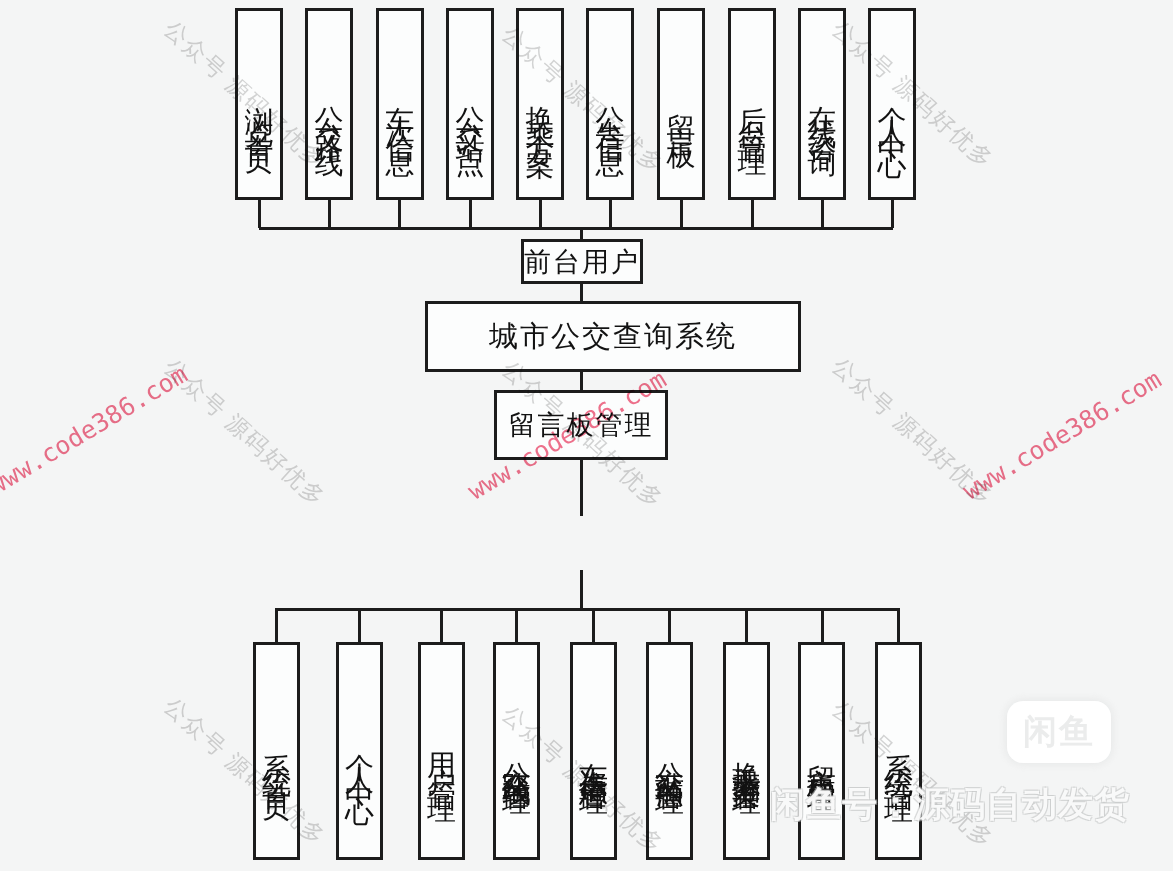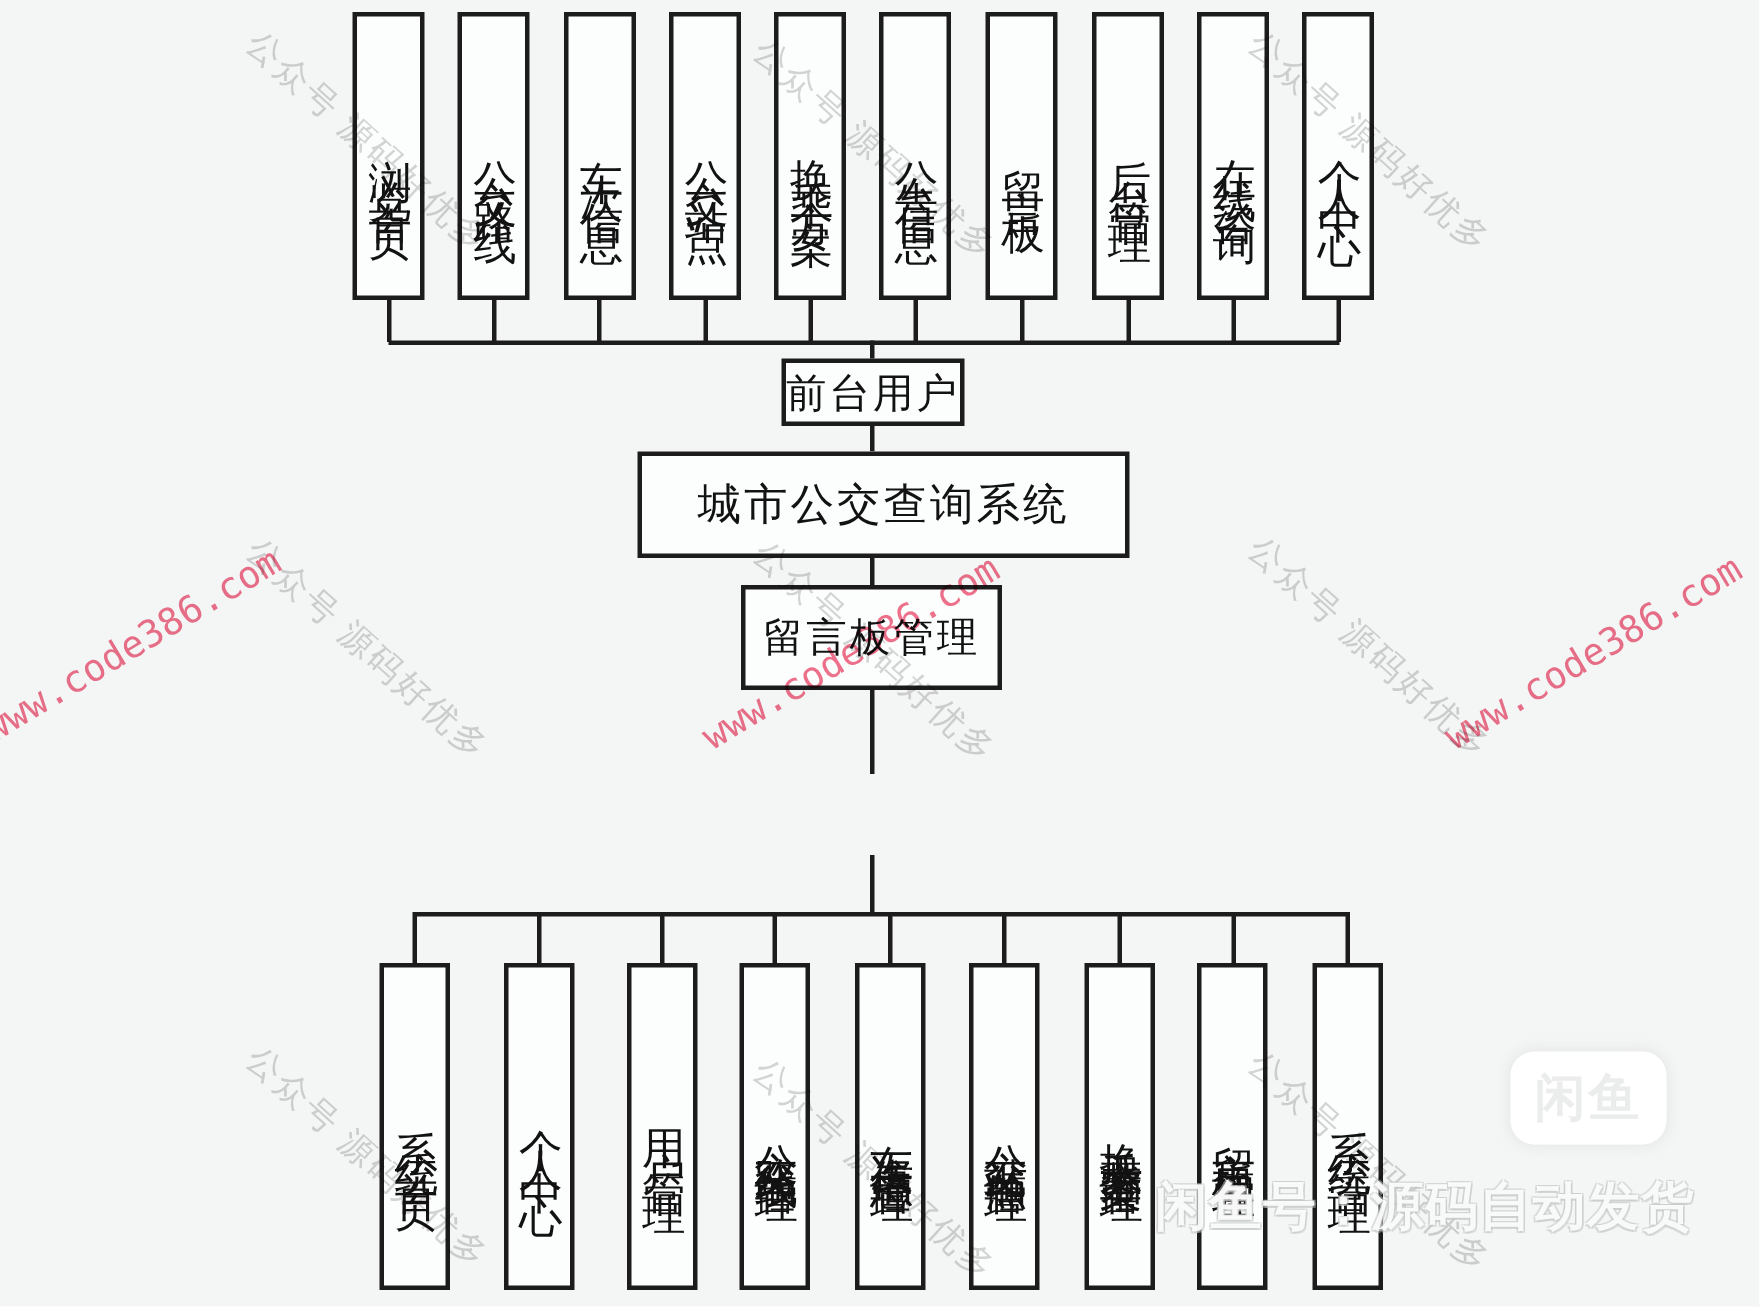--- a/index.html
+++ b/index.html
@@ -89,21 +89,21 @@
   <div class="line" style="left:751px;top:200px;width:3px;height:28px"></div>
   <div class="line" style="left:821px;top:200px;width:3px;height:28px"></div>
   <div class="line" style="left:891px;top:200px;width:3px;height:28px"></div>
   <div class="line" style="left:259px;top:227px;width:634px;height:3px"></div>
   <div class="line" style="left:580px;top:227px;width:3px;height:13px"></div>
 
   <div class="node hbox" style="left:521px;top:239px;width:122px;height:45px">
       <span>前台用户</span>
     </div>
   <div class="line" style="left:580px;top:284px;width:3px;height:17px"></div>
-  <div class="node hbox big" style="left:425px;top:301px;width:328px;height:71px">
+  <div class="node hbox big" style="left:425px;top:301px;width:376px;height:71px">
       <span>城市公交查询系统</span>
     </div>
   <div class="line" style="left:580px;top:372px;width:3px;height:18px"></div>
   <div class="node hbox" style="left:494px;top:390px;width:174px;height:70px">
       <span>留言板管理</span>
     </div>
   <div class="line" style="left:580px;top:460px;width:3px;height:56px"></div>
   <div class="line" style="left:580px;top:570px;width:3px;height:38px"></div>
 
   <div class="line" style="left:276px;top:608px;width:624px;height:3px"></div>

